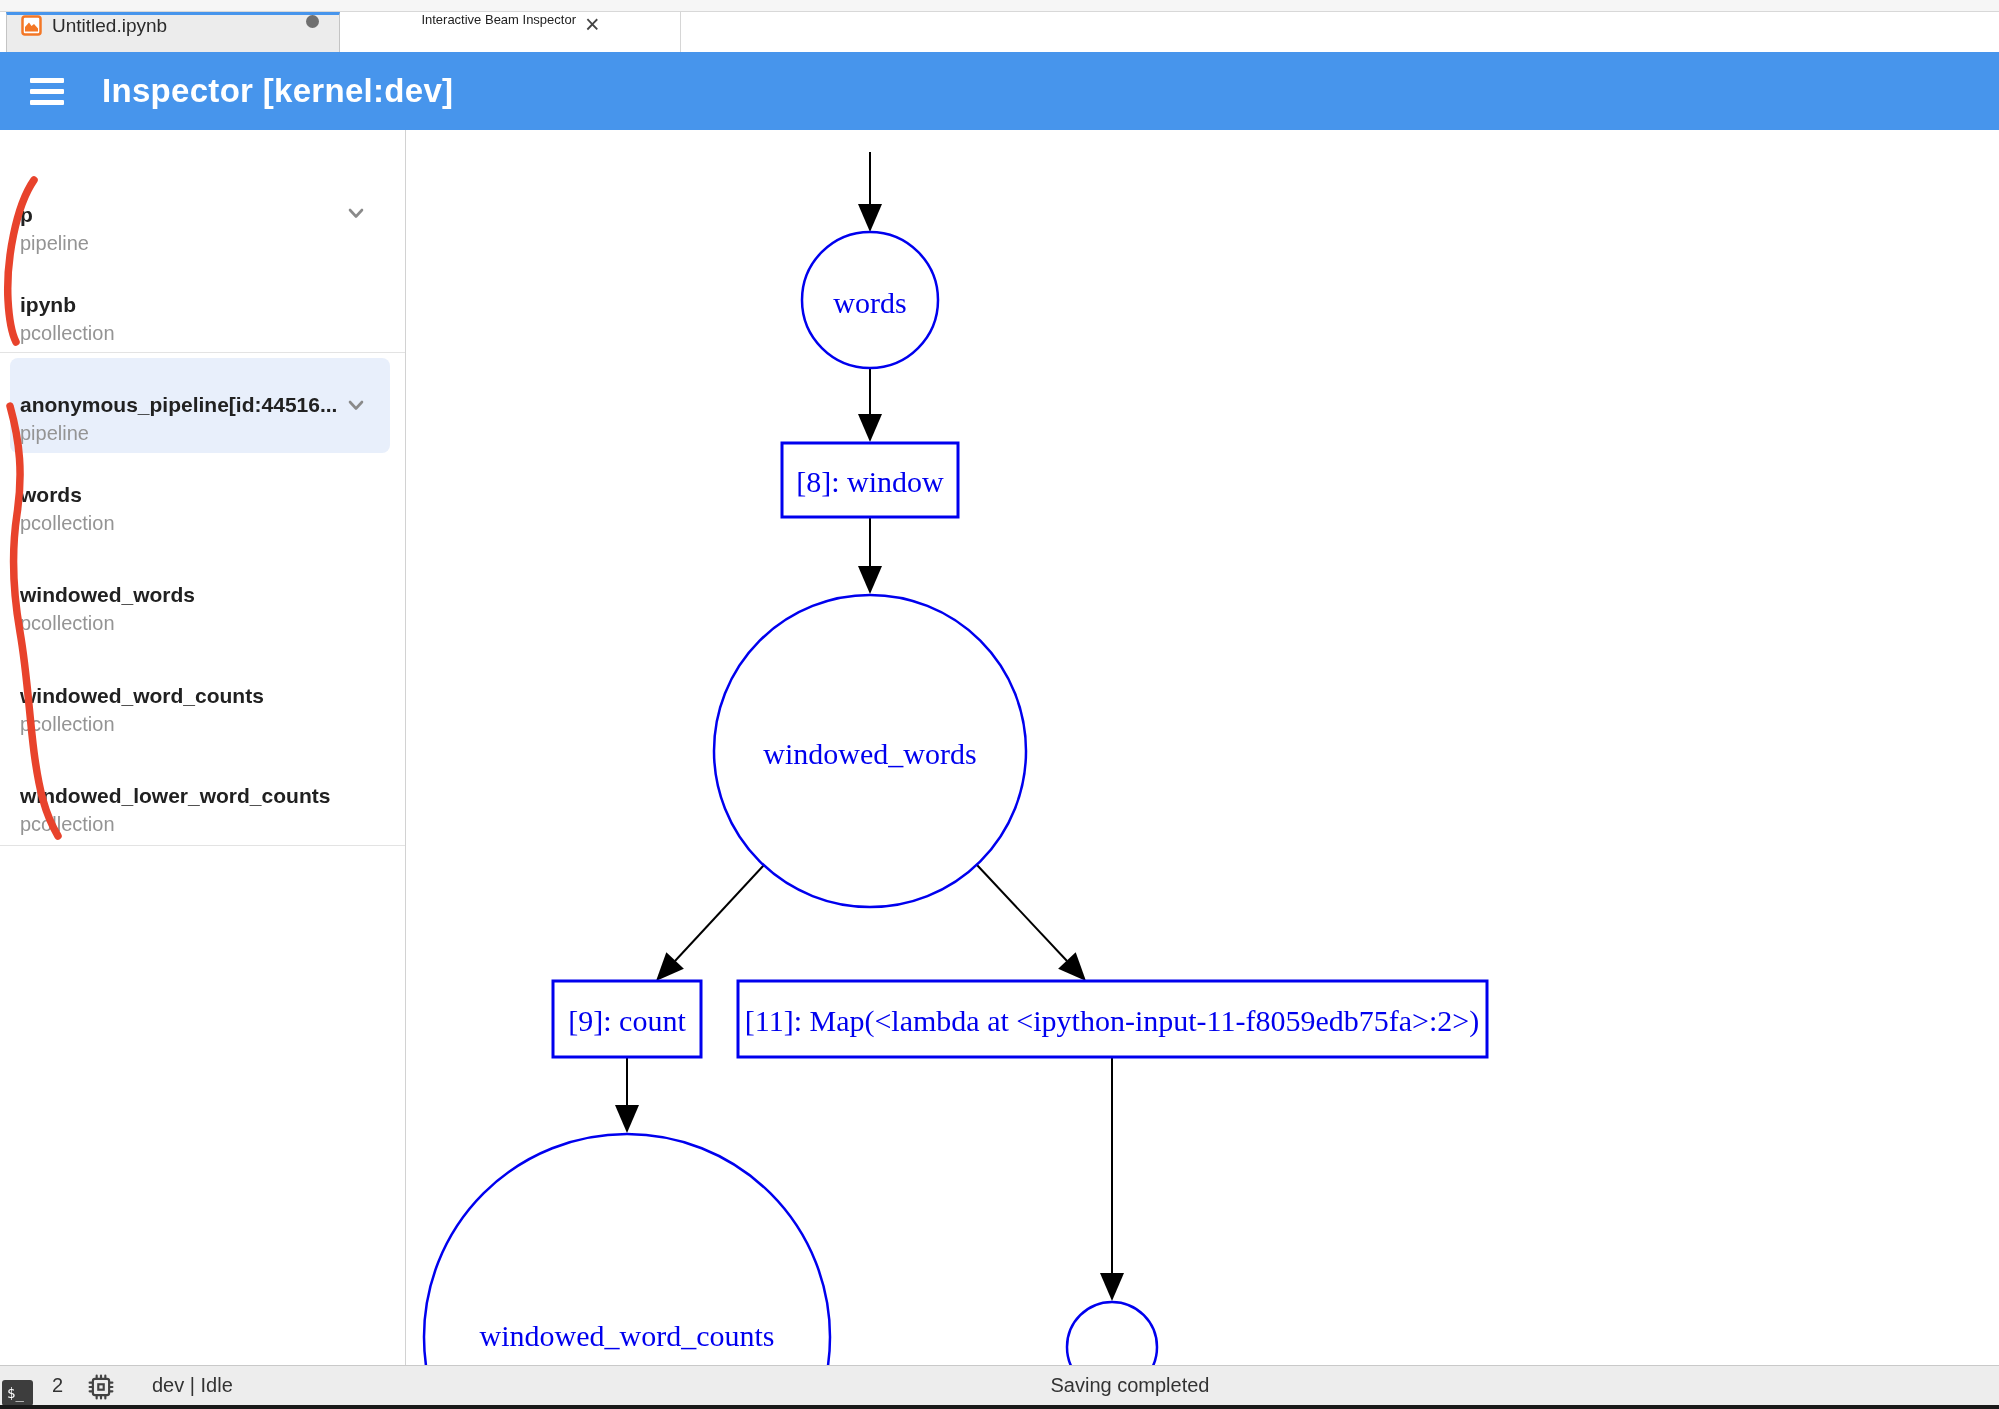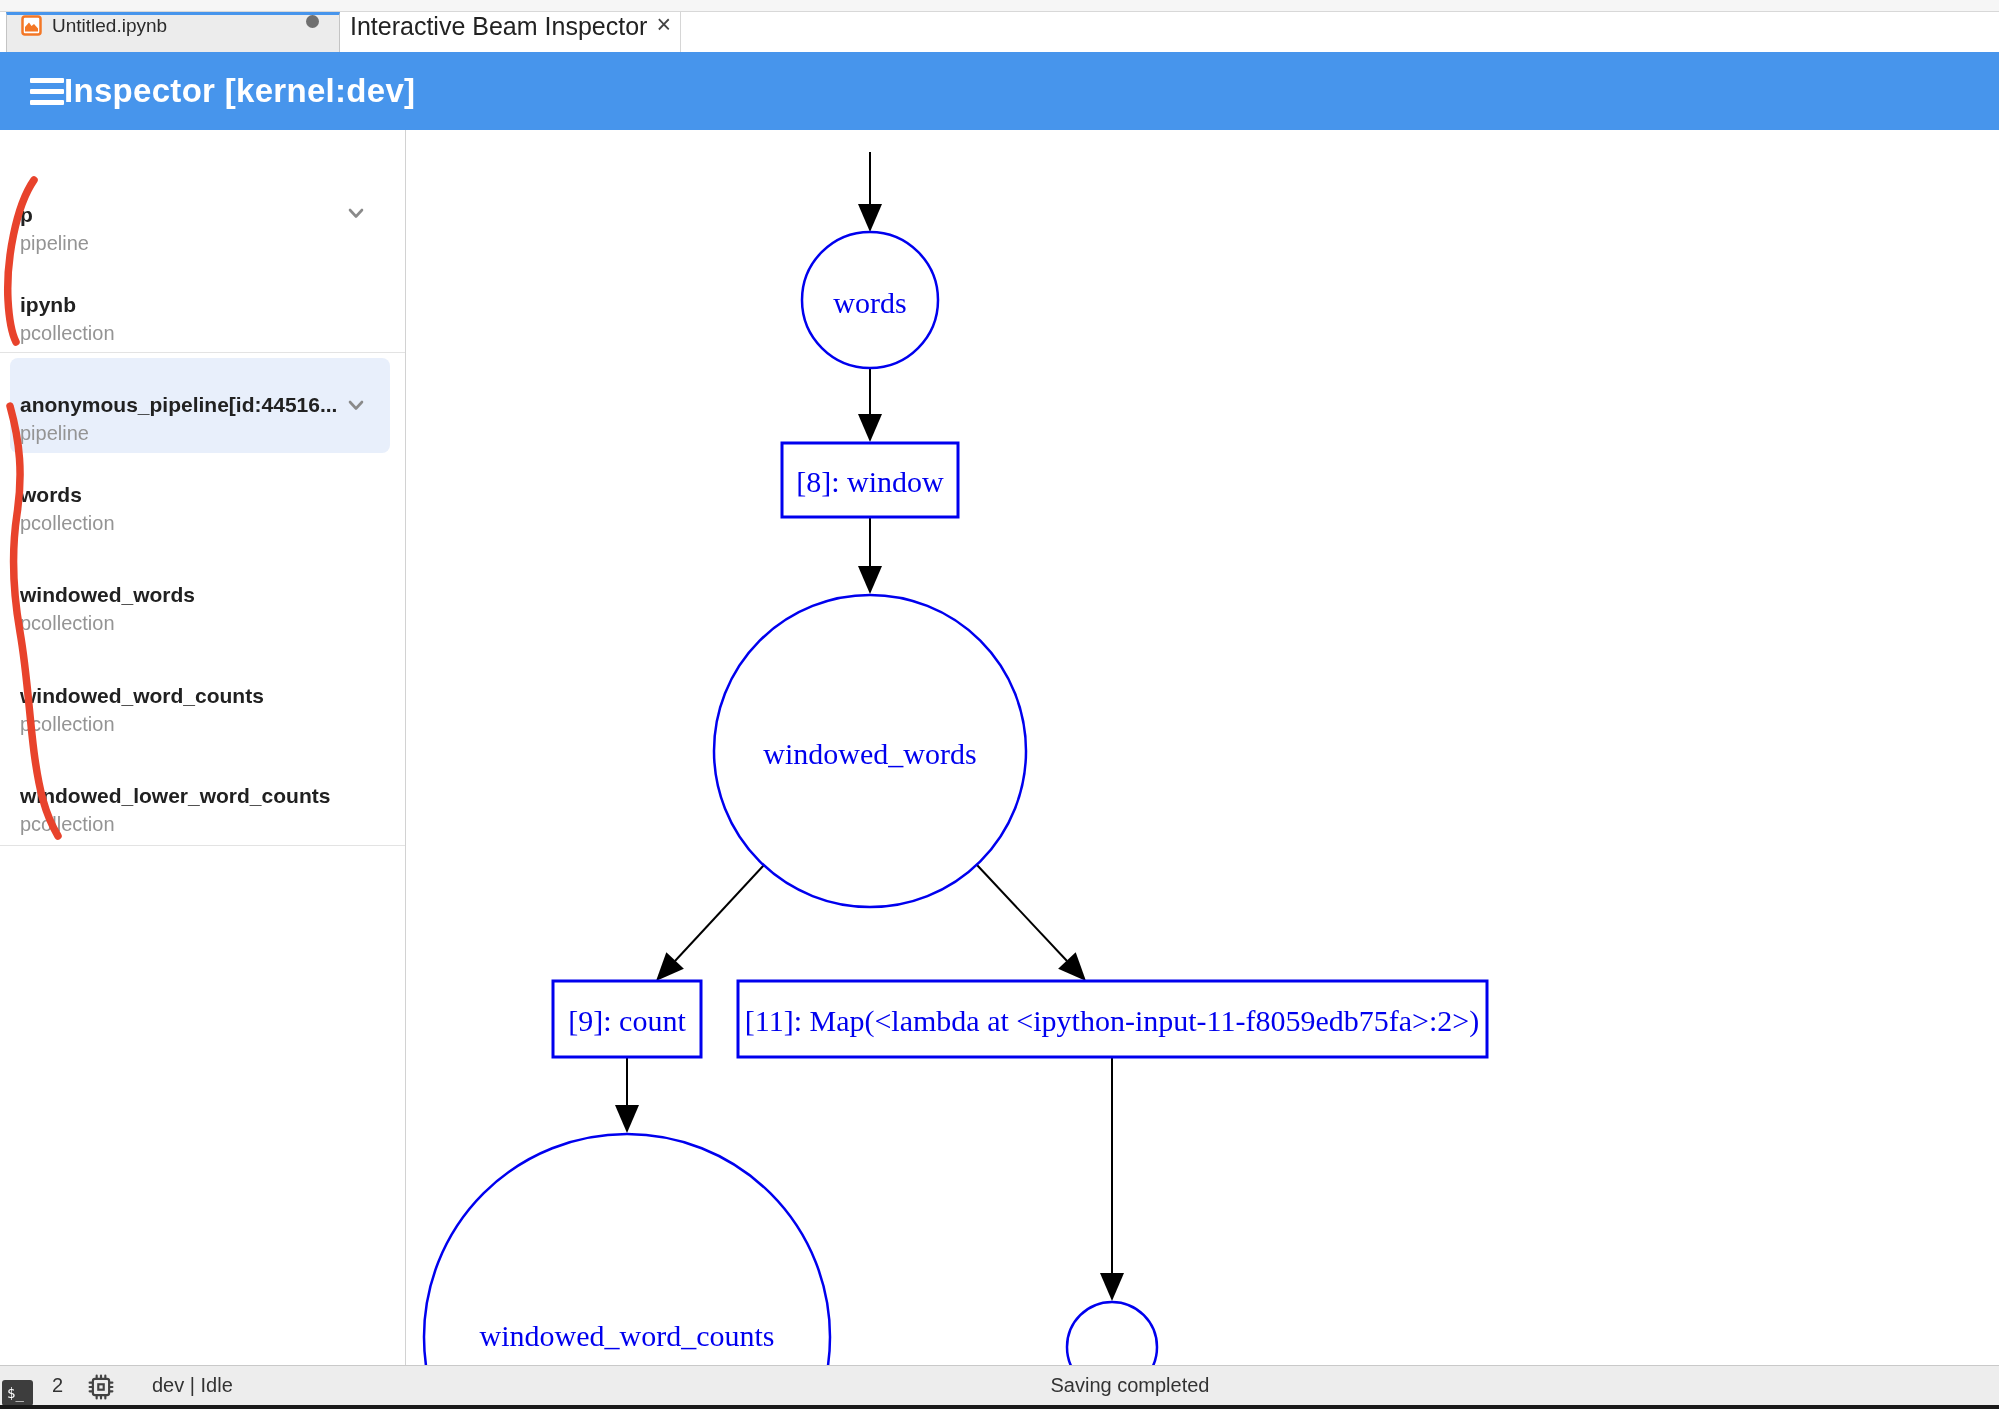--- a/index.html
+++ b/index.html
@@ -6,27 +6,27 @@
   #app{position:relative;width:1999px;height:1409px;overflow:hidden;background:#fff;
        font-family:"Liberation Sans",sans-serif;-webkit-font-smoothing:antialiased;}
   
   #topstrip{position:absolute;left:0;top:0;width:1999px;height:12px;background:#f6f6f6;border-bottom:1px solid #d8d8d8;box-sizing:border-box;}
   #tabbar{position:absolute;left:0;top:12px;width:1999px;height:40px;background:#fff;}
   .tab{position:absolute;top:0;height:40px;box-sizing:border-box;display:flex;cursor:pointer;}
   #tab1{left:6px;width:334px;background:#ececec;border-top:3px solid #4795ec;border-left:1px solid #c4c4c4;border-right:1px solid #c4c4c4;padding:0 14px;gap:10px;}
   #tab1 .tab-label{font-size:19px;color:#2b2b2b;}
   #tab-dirty{width:13px;height:13px;border-radius:50%;background:#6f6f6f;margin-left:auto;margin-right:6px;}
   #tab2{left:341px;width:340px;background:#fff;border-right:1px solid #d6d6d6;justify-content:center;gap:9px;}
-  #tab2 .tab-label{font-size:25px;color:#222;}
+  #tab2 .tab-label{font-size:13px;color:#222;}
   .close-x{font-size:25px;color:#444;line-height:1;font-weight:400;}
   
   #header{position:absolute;left:0;top:52px;width:1999px;height:78px;background:#4795ec;display:flex;align-items:center;}
   #hamburger{margin-left:30px;width:34px;display:flex;flex-direction:column;gap:6px;cursor:pointer;}
   #hamburger span{display:block;height:5px;background:#fff;border-radius:1px;}
-  #header .title{color:#fff;font-size:33px;font-weight:700;letter-spacing:.3px;}
+  #header .title{margin-left:38px;color:#fff;font-size:33px;font-weight:700;letter-spacing:.3px;}
   
   #sidebar{position:absolute;left:0;top:130px;width:406px;height:1235px;background:#fff;border-right:1px solid #d2d2d2;box-sizing:border-box;}
   .side-row{position:absolute;left:20px;right:12px;cursor:pointer;}
   .side-name{font-size:21px;font-weight:700;color:#212121;line-height:26px;white-space:nowrap;overflow:hidden;}
   .side-type{font-size:20px;color:#949494;line-height:26px;margin-top:2px;}
   #sel-highlight{position:absolute;left:10px;top:228px;width:380px;height:95px;background:#e8effb;border-radius:8px;}
   .divider{position:absolute;left:0;width:405px;height:1px;background:#e3e3e3;}
   .chevron{position:absolute;left:344px;width:24px;height:24px;cursor:pointer;}
   #annotation-svg{position:absolute;left:0;top:130px;pointer-events:none;}
   

